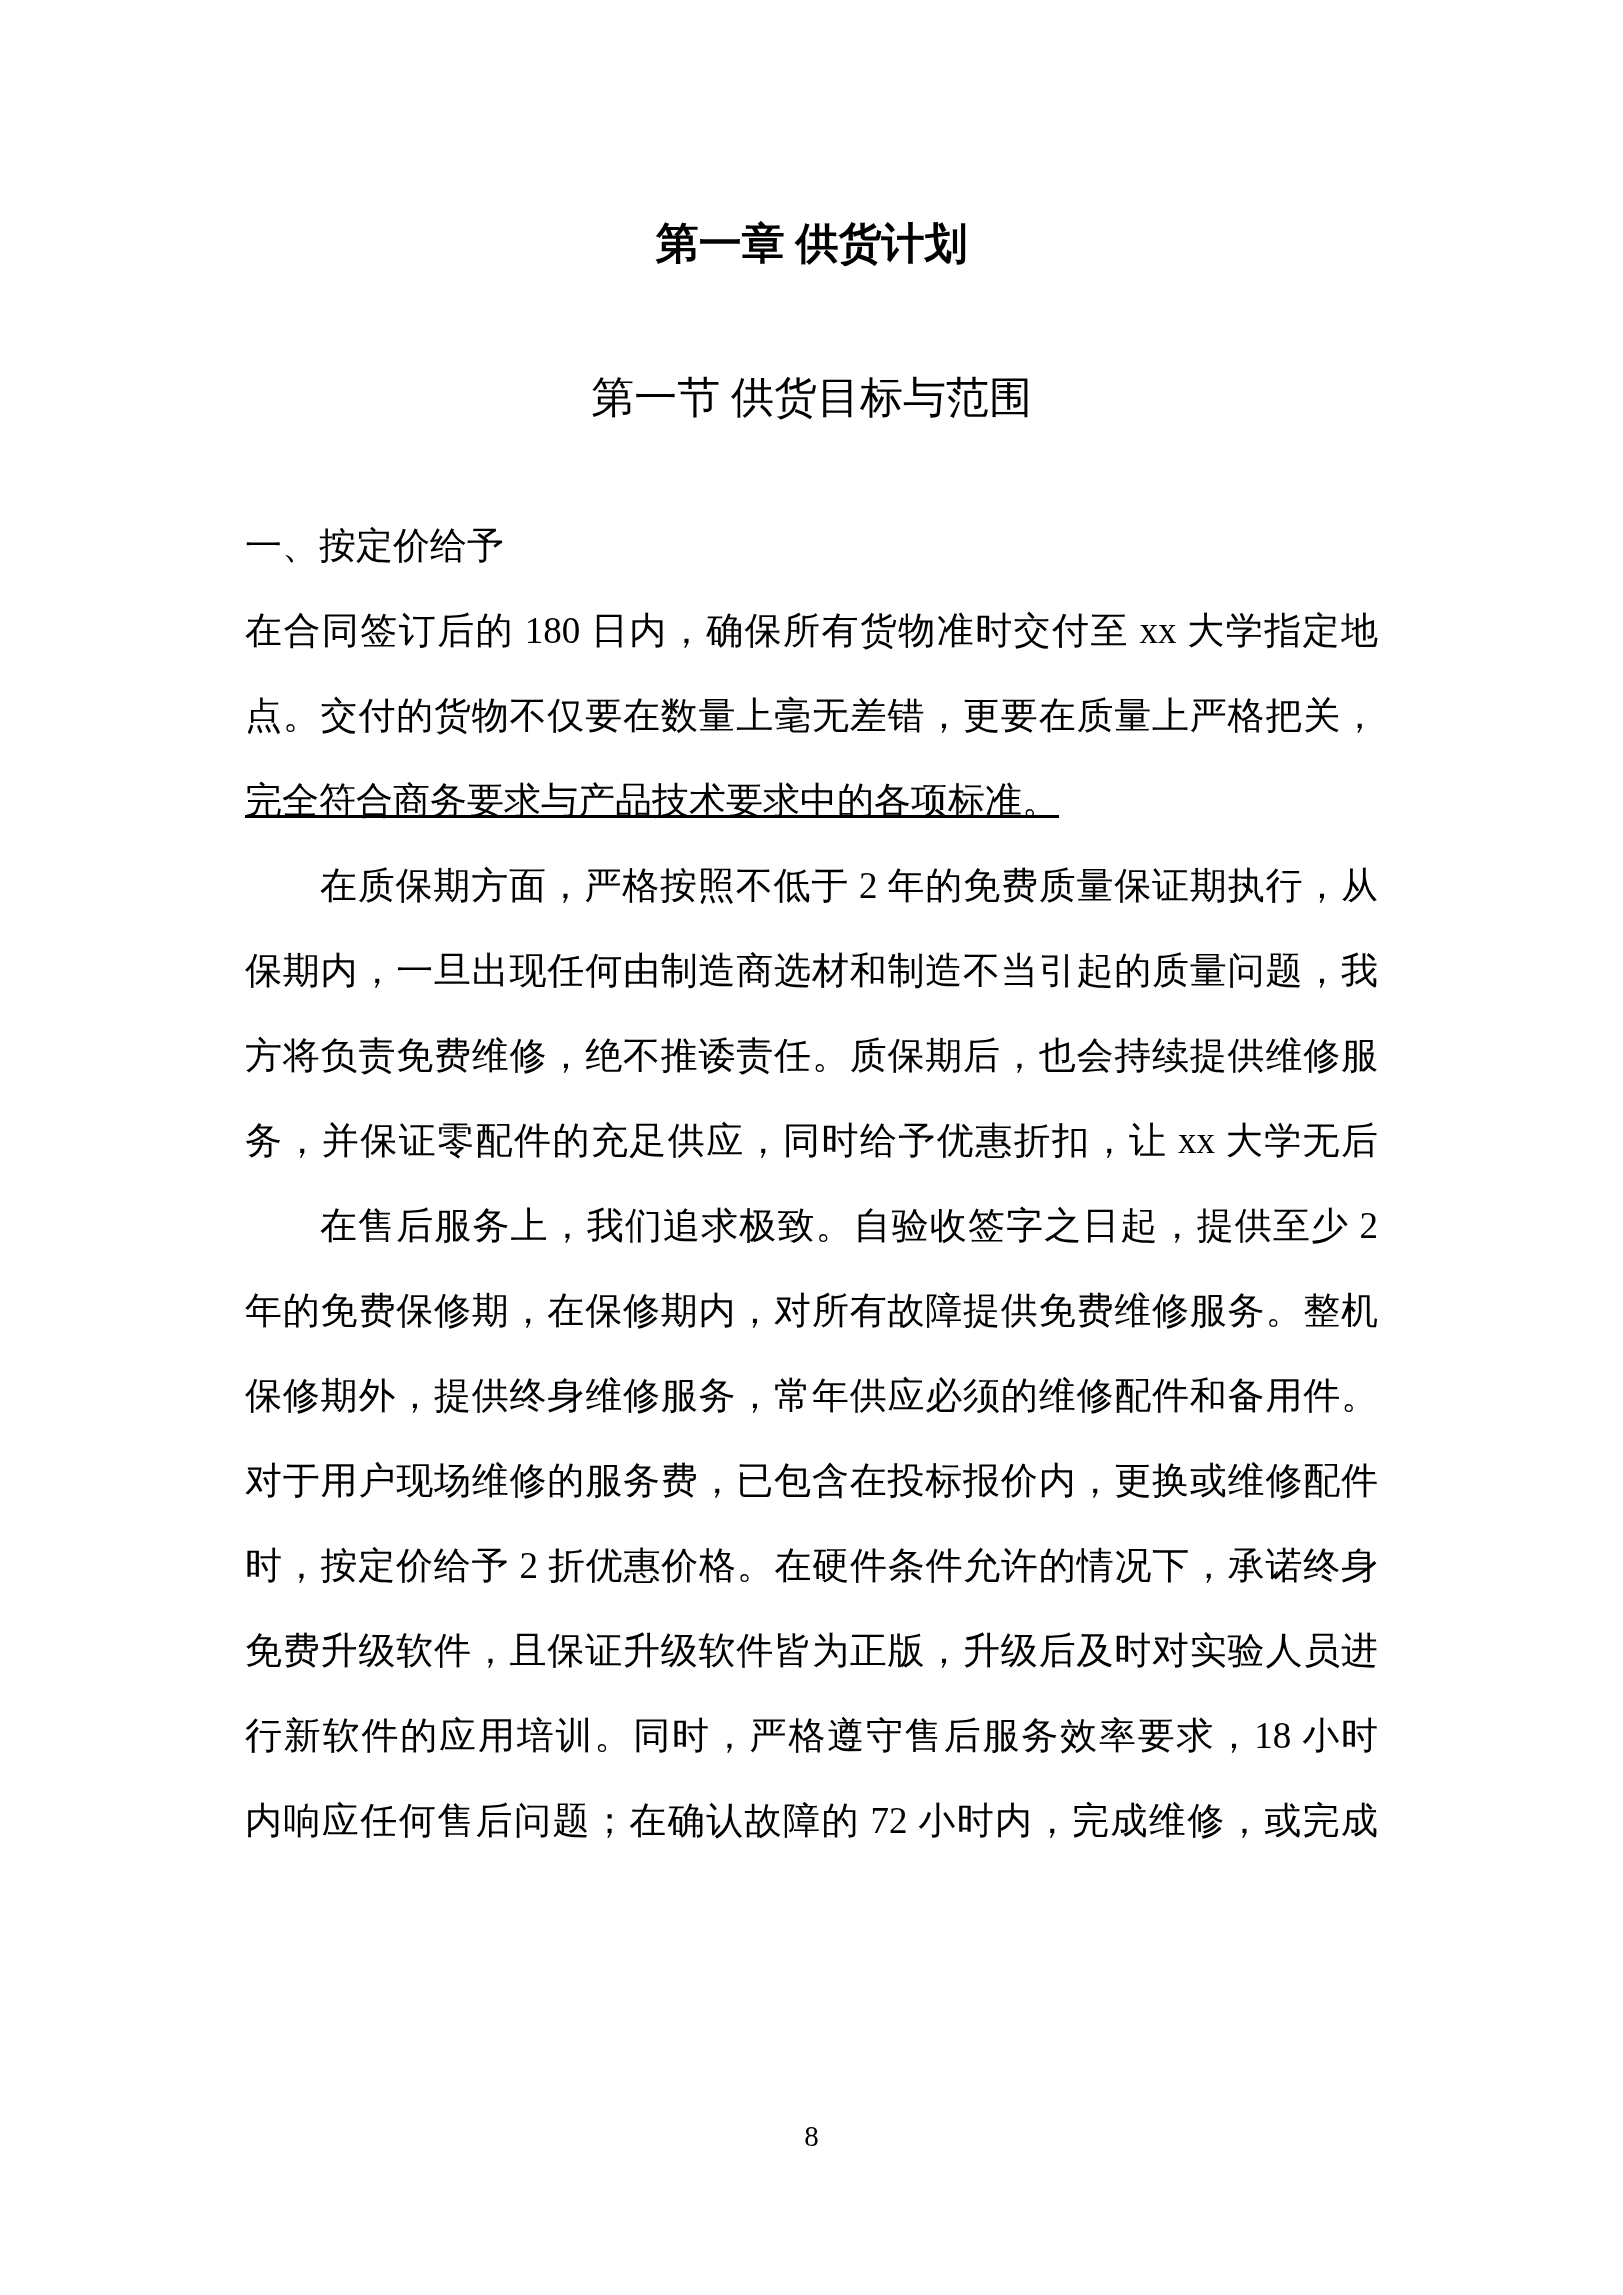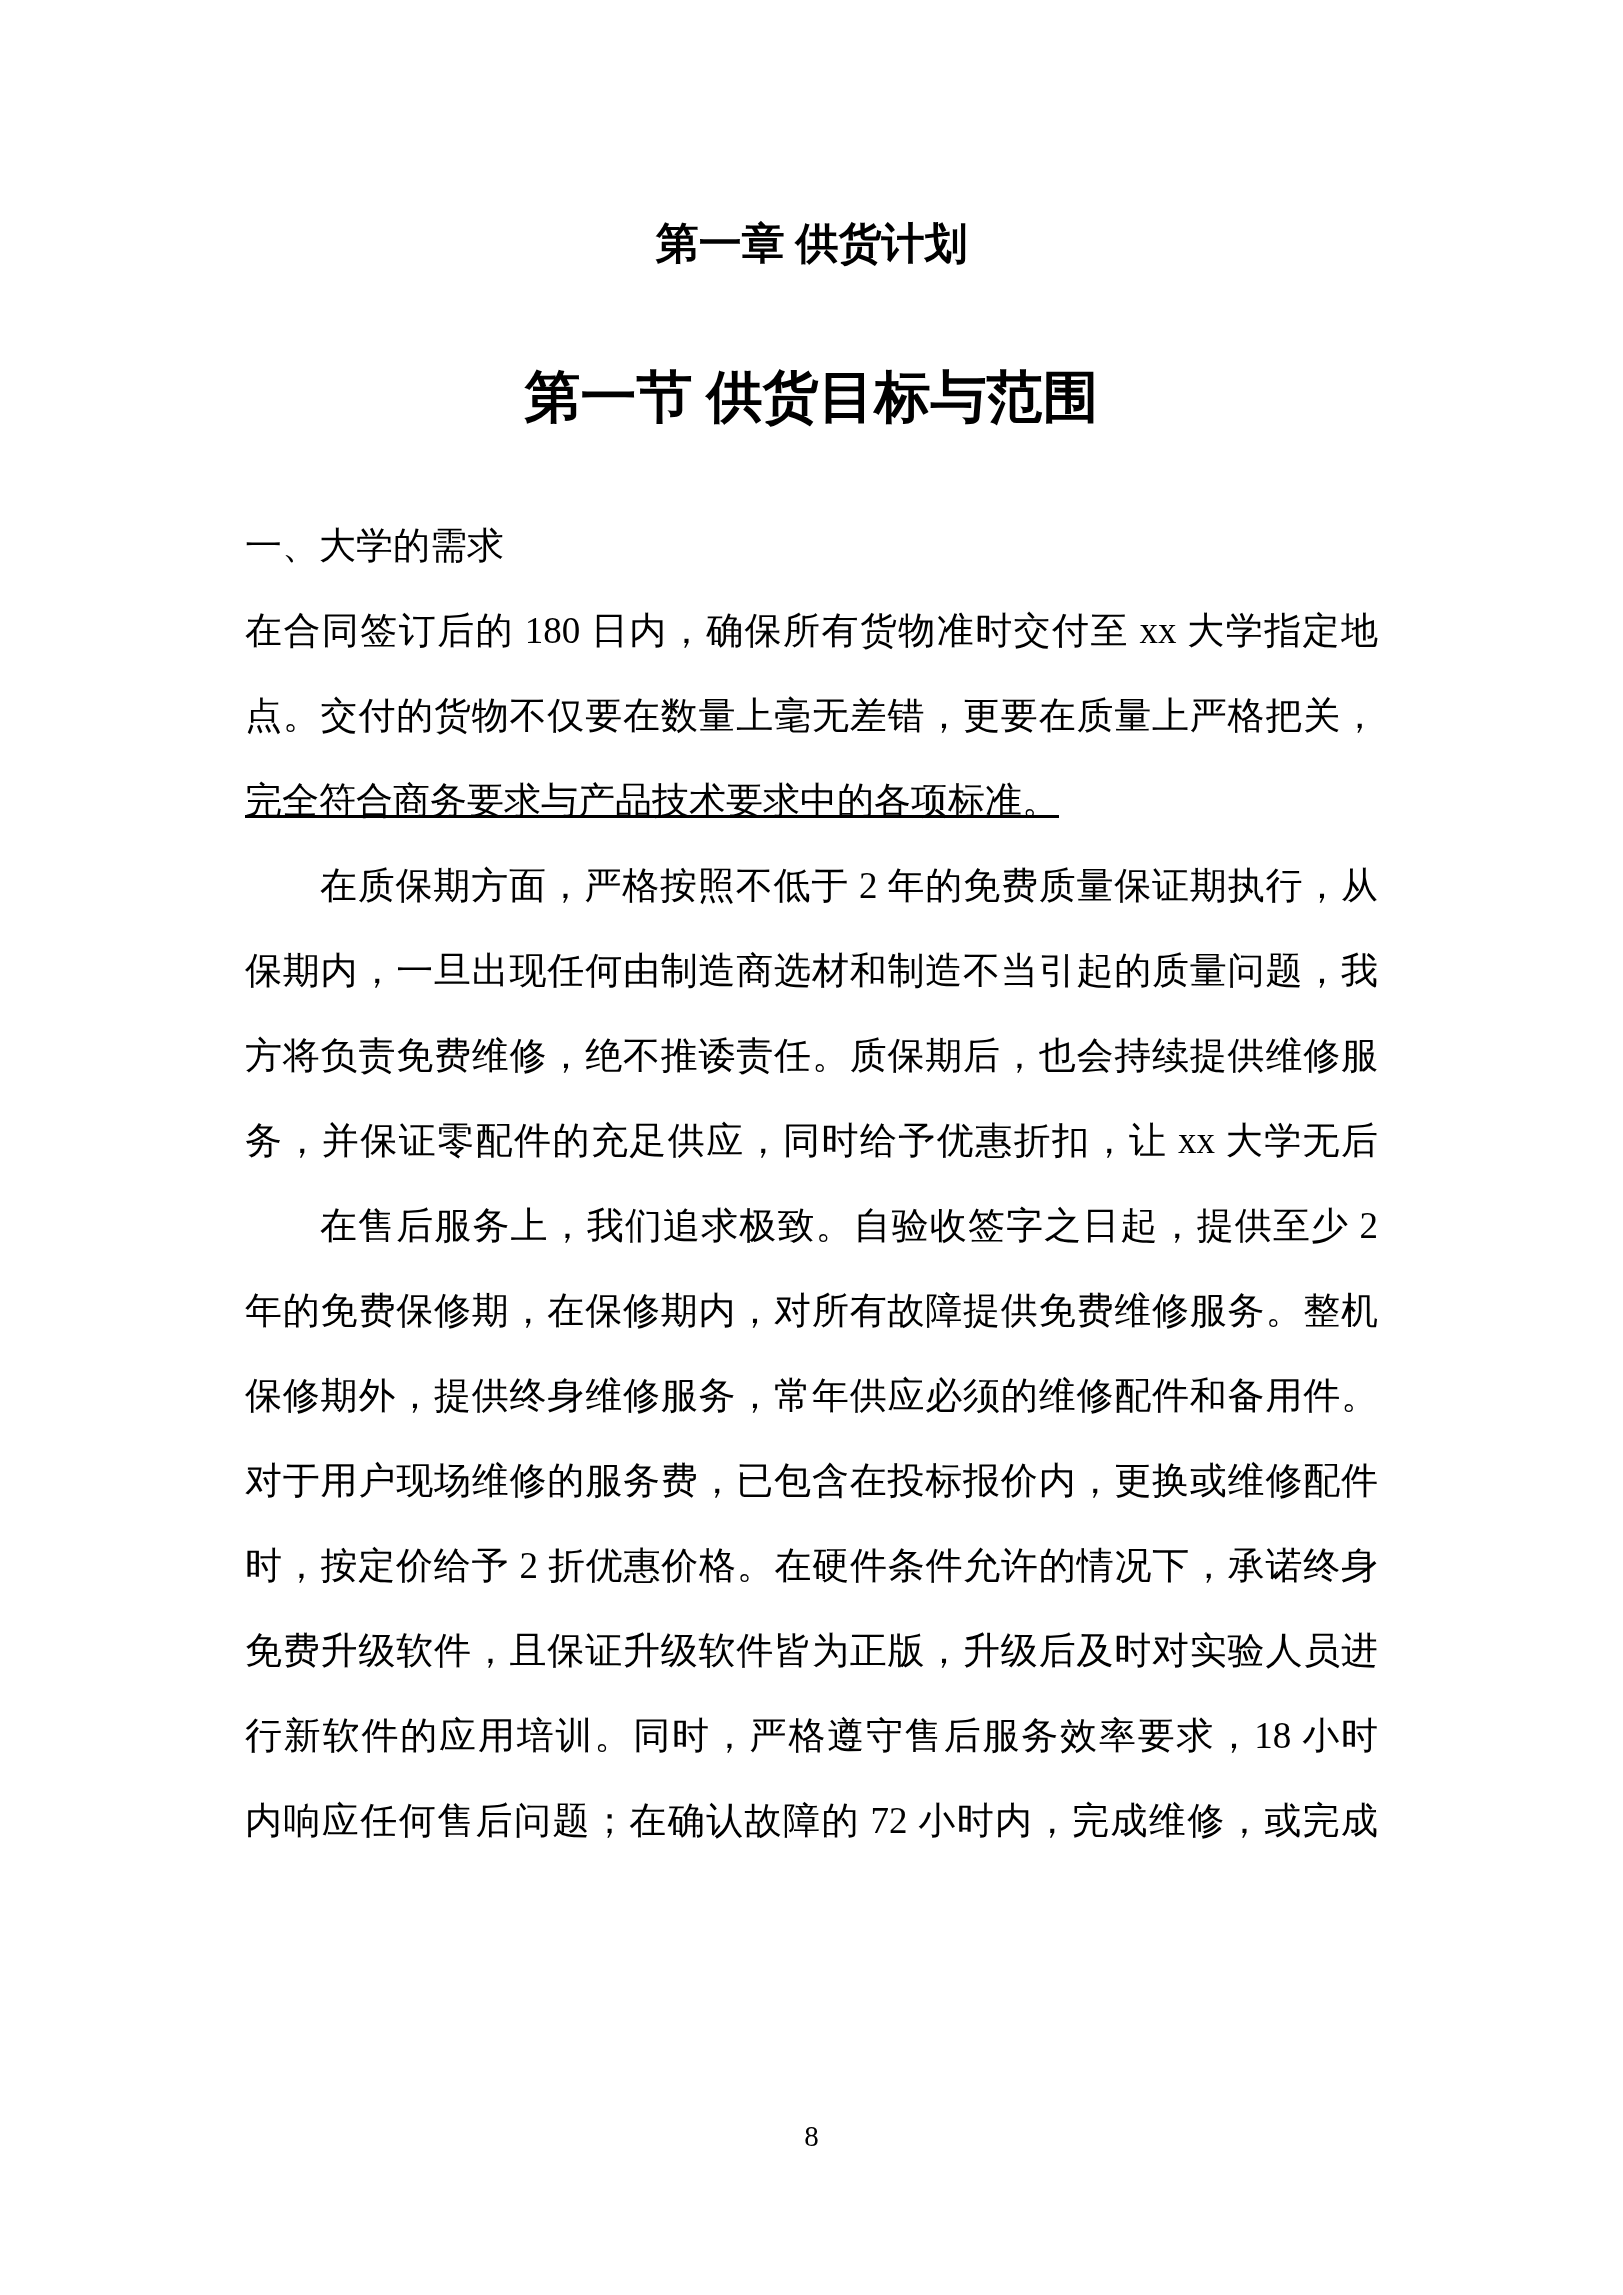--- a/index.html
+++ b/index.html
@@ -23,22 +23,22 @@
   .chapter-title {
     margin: 193px 0 0 0;
     font-size: 43px;
     font-weight: bold;
     line-height: 85px;
     text-align: center;
     white-space: pre;
   }
   .section-title {
     margin: 69px 0 0 0;
-    font-size: 56px;
-    font-weight: bold;
+    font-size: 43px;
+    font-weight: normal;
     line-height: 85px;
     text-align: center;
     white-space: pre;
   }
   .heading {
     margin: 63px 0 0 0;
     font-size: 37px;
     font-weight: normal;
     line-height: 85px;
     text-align: left;
@@ -71,21 +71,21 @@
     text-align: center;
   }
 </style>
 </head>
 <body>
 
 <div class="page">
   <div class="content">
     <h1 class="chapter-title">第一章 供货计划</h1>
     <h2 class="section-title">第一节 供货目标与范围</h2>
-    <div class="heading">一、大学的需求</div>
+    <div class="heading">一、按定价给予</div>
     <div class="body-text" id="body-lines">
         <div class="line">在合同签订后的 180 日内，确保所有货物准时交付至 xx 大学指定地</div>
         <div class="line">点。交付的货物不仅要在数量上毫无差错，更要在质量上严格把关，</div>
         <div class="line para-end">完全符合商务要求与产品技术要求中的各项标准。</div>
         <div class="line indent">在质保期方面，严格按照不低于 2 年的免费质量保证期执行，从</div>
         <div class="line">保期内，一旦出现任何由制造商选材和制造不当引起的质量问题，我</div>
         <div class="line">方将负责免费维修，绝不推诿责任。质保期后，也会持续提供维修服</div>
         <div class="line">务，并保证零配件的充足供应，同时给予优惠折扣，让 xx 大学无后</div>
         <div class="line indent">在售后服务上，我们追求极致。自验收签字之日起，提供至少 2</div>
         <div class="line">年的免费保修期，在保修期内，对所有故障提供免费维修服务。整机</div>

